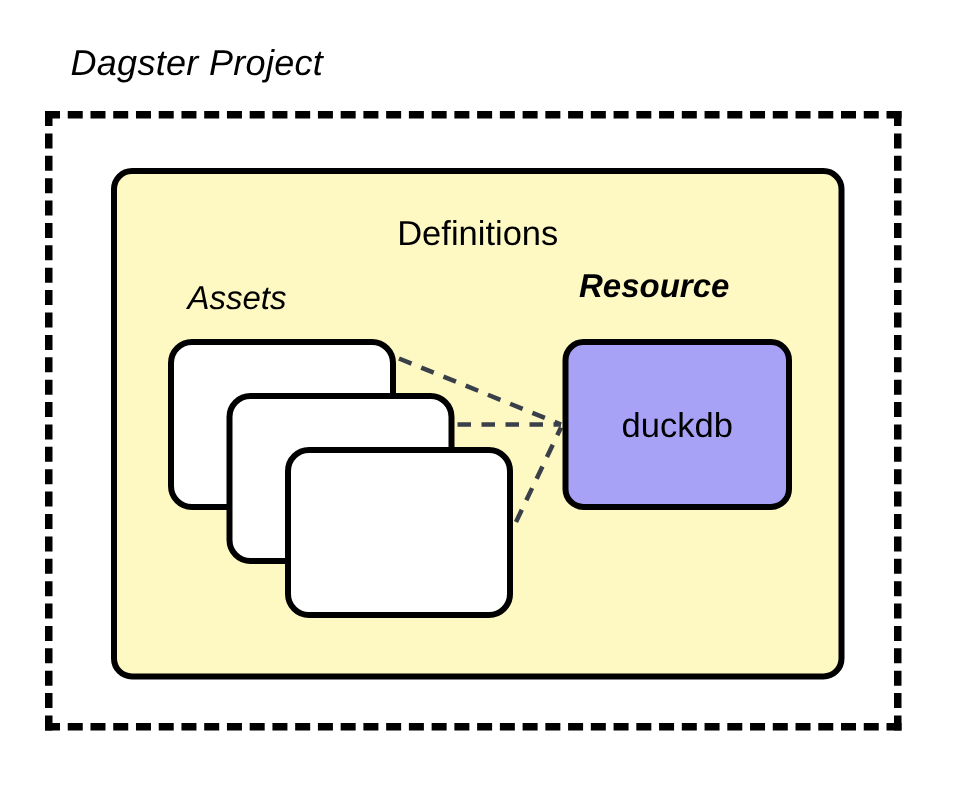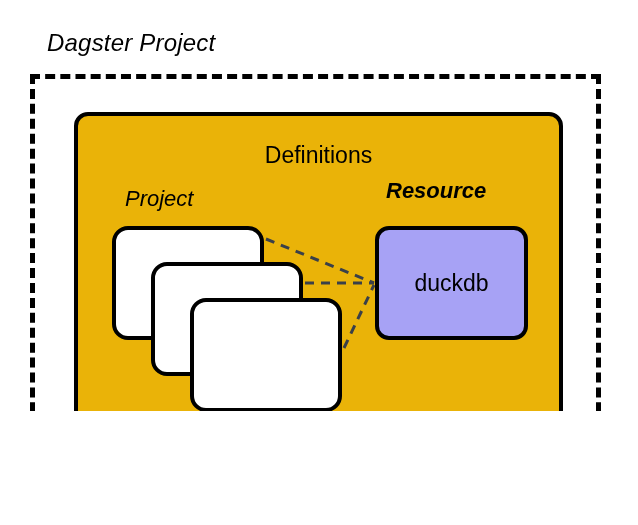--- a/index.html
+++ b/index.html
@@ -3,21 +3,21 @@
 <meta charset="utf-8">
 <style>
   html, body {
     margin: 0;
     padding: 0;
     background: #ffffff;
   }
   #canvas {
     position: relative;
     width: 638px;
-    height: 411px;
+    height: 525px;
     background: #ffffff;
     overflow: hidden;
     font-family: "Liberation Sans", sans-serif;
   }
 
   
   .project-title {
     position: absolute;
     left: 47px;
     top: 29px;
@@ -43,21 +43,21 @@
   
   .definitions-box {
     position: absolute;
     left: 74px;
     top: 112px;
     width: 489px;
     height: 341px;
     border: 4px solid #000000;
     border-radius: 14px;
     box-sizing: border-box;
-    background: #eab308;
+    background: #fef9c3;
   }
   .definitions-label {
     position: absolute;
     left: 0;
     top: 26px;
     width: 100%;
     text-align: center;
     font-size: 23px;
     color: #000000;
   }
@@ -126,21 +126,21 @@
 <div id="canvas">
 
   <div class="project-title">Dagster Project</div>
 
   <div class="project-boundary"></div>
 
   <div class="definitions-box">
     <div class="definitions-label">Definitions</div>
   </div>
 
-  <div class="section-label assets-label">Project</div>
+  <div class="section-label assets-label">Assets</div>
 
   <div class="section-label resource-label">Resource</div>
 
   <svg class="connectors" width="638" height="525" viewBox="0 0 638 525">
     <line x1="266" y1="239" x2="374" y2="283" stroke="#3a4049" stroke-width="3" stroke-dasharray="9,7"></line>
     <line x1="305" y1="283" x2="374" y2="283" stroke="#3a4049" stroke-width="3" stroke-dasharray="9,7"></line>
     <line x1="344" y1="348" x2="374" y2="285" stroke="#3a4049" stroke-width="3" stroke-dasharray="9,7"></line>
   </svg>
 
   <div class="asset-card asset-card-back"></div>

